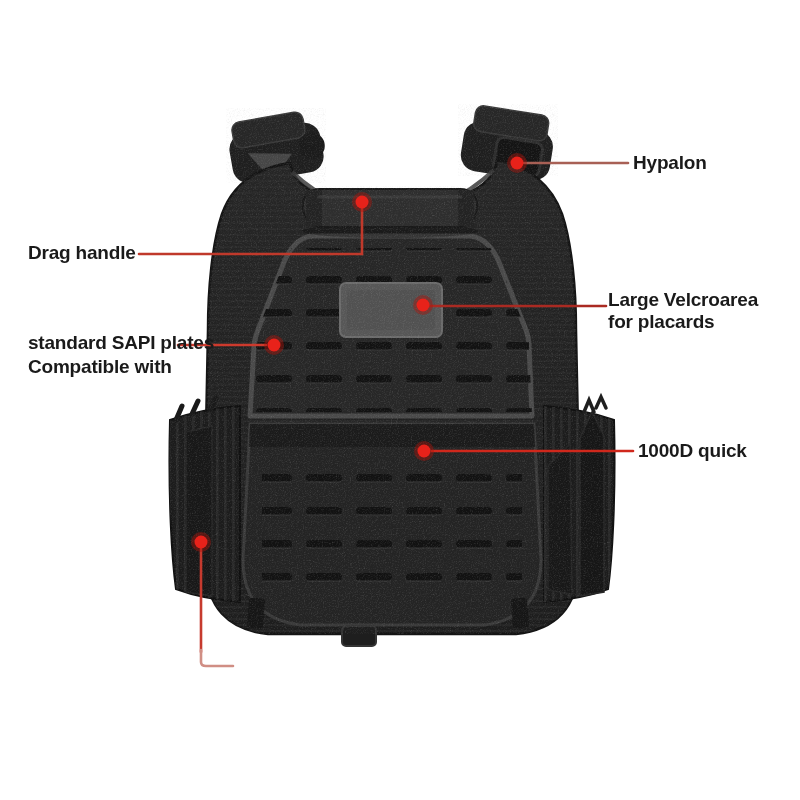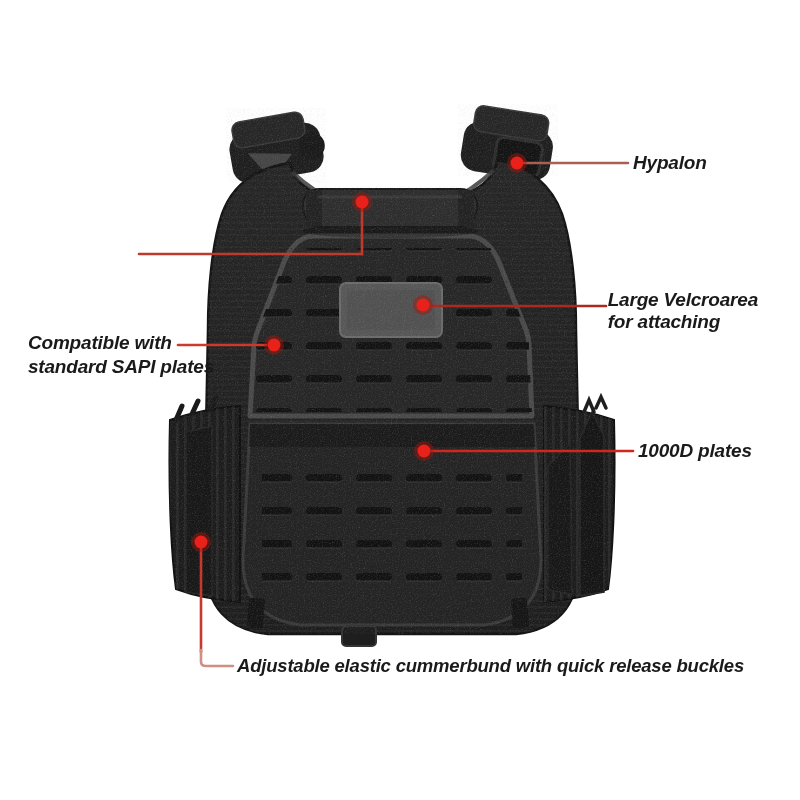--- a/index.html
+++ b/index.html
@@ -1,20 +1,20 @@
 <!DOCTYPE html>
 <html><head>
 <meta charset="utf-8">
 <style>
   html,body{margin:0;padding:0;}
   body{
     width:800px;height:800px;background:#ffffff;position:relative;overflow:hidden;
     font-family:"Liberation Sans",sans-serif;
   }
-  #stage{position:absolute;inset:0;width:800px;height:800px;font-style:italic;}
+  #stage{position:absolute;inset:0;width:800px;height:800px;}
   svg{position:absolute;left:0;top:0;}
   .label{
     position:absolute;
     color:#1a1a1a;
     font-weight:700;
     font-size:19px;
     line-height:23px;
     letter-spacing:-0.2px;
     white-space:nowrap;
   }
@@ -171,28 +171,28 @@
         </g>
     <g>
           <circle cx="201" cy="542" r="10" fill="#a8170e" opacity="0.45"></circle>
           <circle cx="201" cy="542" r="6.5" fill="#e8221a"></circle>
         </g>
   </g>
 </svg>
 
 <div class="label lbl-hypalon">Hypalon</div>
 
+<div class="label lbl-drag">Drag handle</div>
 
 <div class="label lbl-sapi">
+  <div>standard SAPI plates</div>
   <div>Compatible with</div>
-  <div>standard SAPI plates</div>
 </div>
 
 <div class="label lbl-velcro">
   <div>Large Velcroarea</div>
-  <div>for attaching</div>
+  <div>for placards</div>
 </div>
 
-<div class="label lbl-nylon">1000D plates</div>
+<div class="label lbl-nylon">1000D quick</div>
 
-<div class="label lbl-cummerbund">Adjustable elastic cummerbund with quick release buckles</div>
 
 </div>
 
 </body></html>

